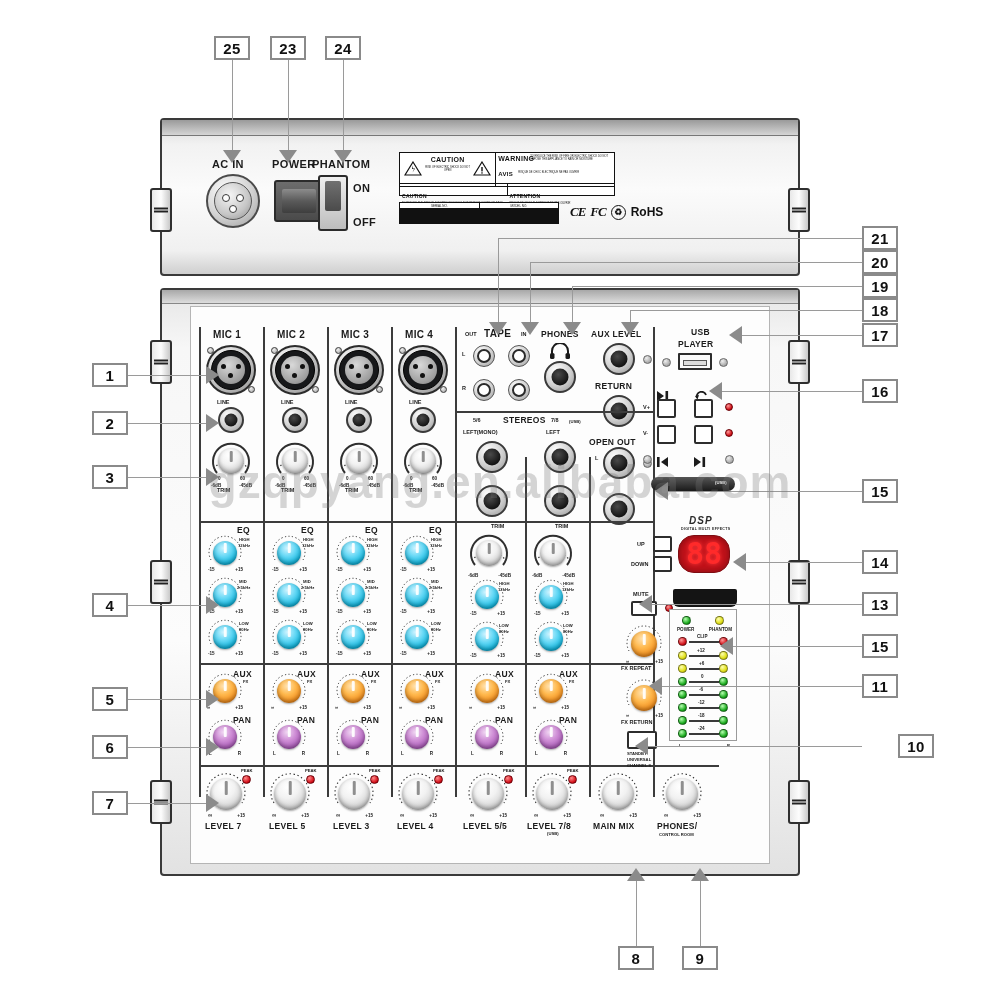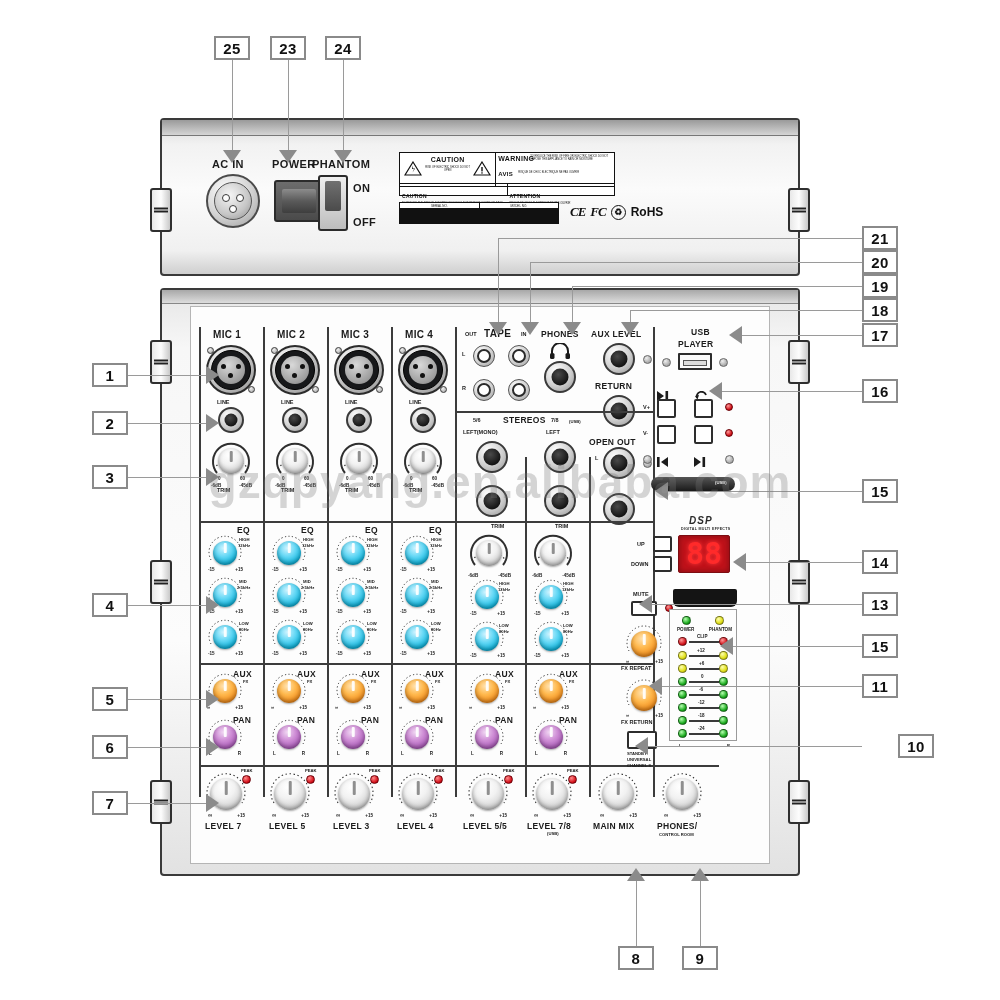--- a/index.html
+++ b/index.html
@@ -1247,21 +1247,21 @@
             <div class="pointer"></div>
           </div>
         <div class="ep" style="left:3px;bottom:-3px;font-size:6px;">∞</div>
         <div class="ep" style="right:2px;bottom:-3px;">+15</div>
       </div>
       <div class="lbl" style="left:466px;top:514px;">PHONES/</div>
       <div class="lbl micro" style="left:468px;top:525px;">CONTROL ROOM</div>
 
       <div class="dspWord" style="left:498px;top:208px;">DSP</div>
       <div class="dspSub" style="left:490px;top:220px;">DIGITAL MULTI EFFECTS</div>
-      <div class="dspDisp" style="left:487px;top:228px;">
+      <div class="dspDisp" style="left:487px;top:228px;border-radius:16px;">
         <span class="seg">88</span>
       </div>
       <div class="lbl tiny" style="left:446px;top:234px;">UP</div>
       <div class="sqbtn" style="left:462px;top:229px;width:19px;height:16px;"></div>
       <div class="lbl tiny" style="left:440px;top:254px;">DOWN</div>
       <div class="sqbtn" style="left:462px;top:249px;width:19px;height:16px;"></div>
 
       <div class="lbl tiny" style="left:442px;top:284px;">MUTE</div>
       <div class="sqbtn" style="left:440px;top:294px;width:26px;height:15px;"></div>
       <div class="dot-red" style="left:474px;top:297px;"></div>

